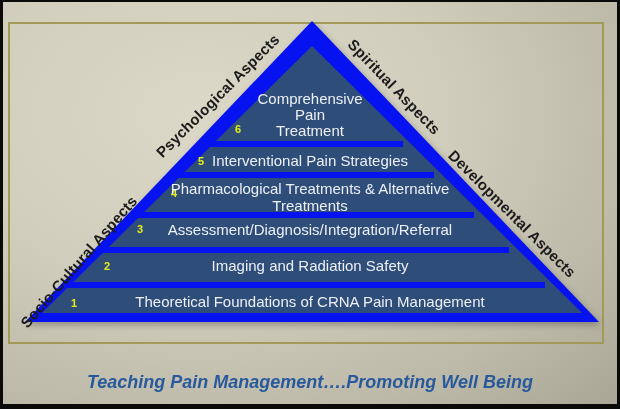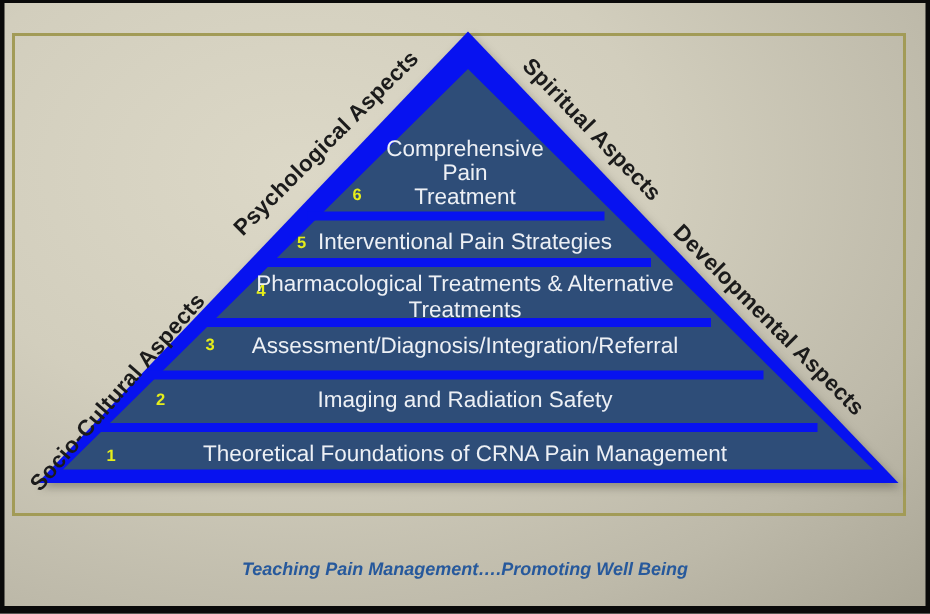--- a/index.html
+++ b/index.html
@@ -48,21 +48,21 @@
     letter-spacing:0.2px;
     white-space:nowrap;
   }
   .label-upper-left {left:133px;top:86px; width:170px;transform:rotate(-45deg);}
   .label-lower-left {left:-11px;top:252px;width:180px;transform:rotate(-49deg);}
   .label-upper-right{left:319px;top:77px; width:150px;transform:rotate(46deg);}
   .label-right      {left:417px;top:204px;width:190px;transform:rotate(45deg);}
   .tagline{
     position:absolute;left:0;top:372px;width:620px;z-index:4;
     text-align:center;
-    font-size:12px;font-weight:bold;font-style:italic;
+    font-size:18px;font-weight:bold;font-style:italic;
     color:#27599c;
   }
 </style>
 </head>
 <body>
 
 <div class="slide">
 
   <div class="gold-frame"></div>
 

